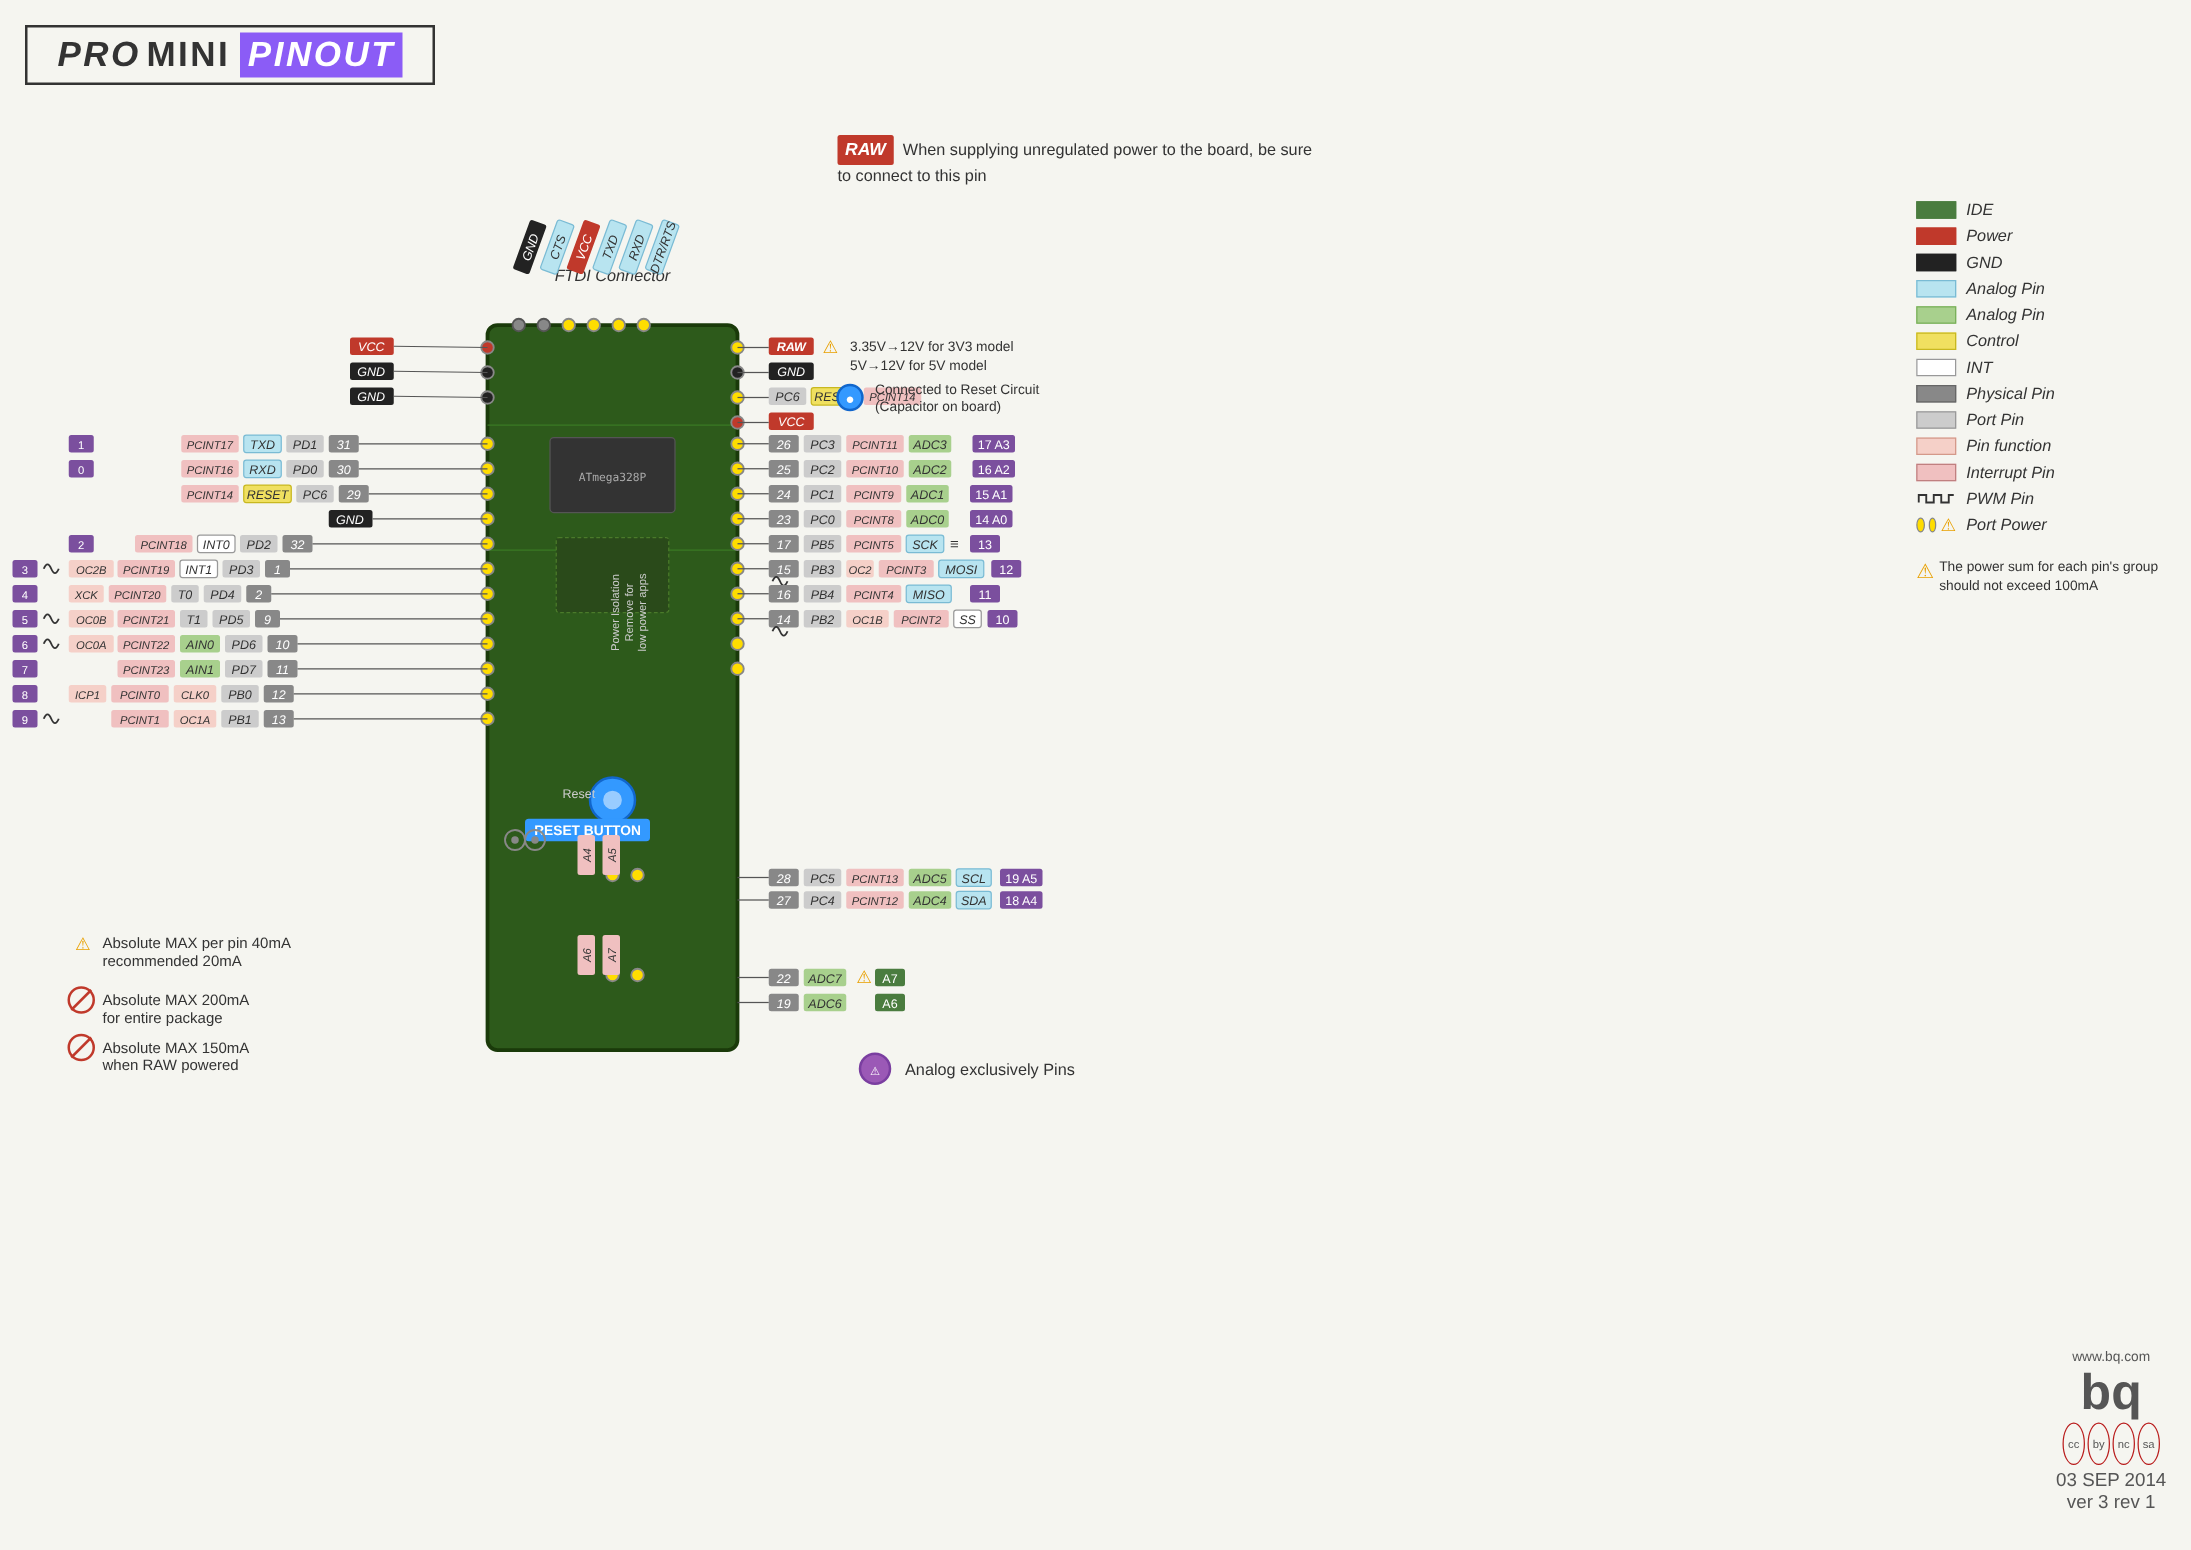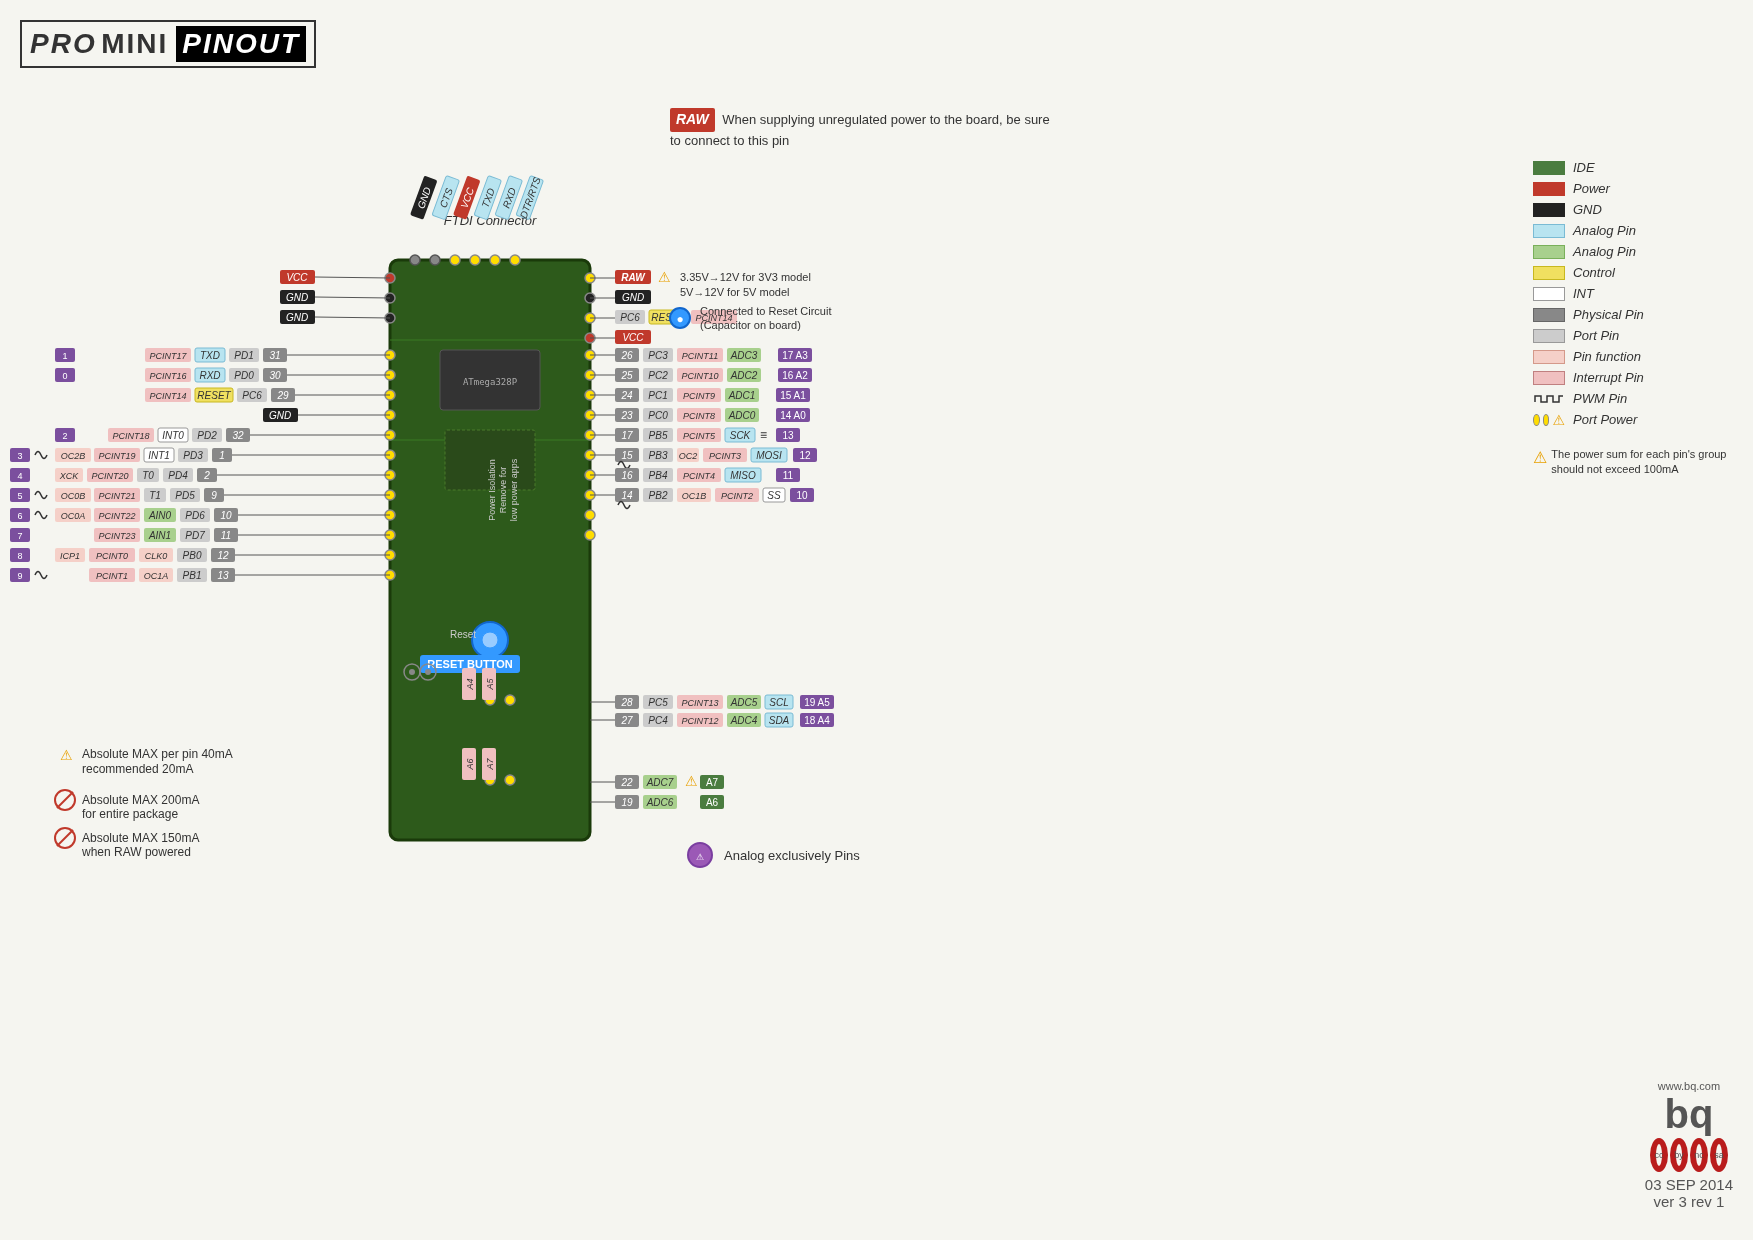--- a/index.html
+++ b/index.html
@@ -13,38 +13,38 @@
     }
 
     
     .title-box {
       position: absolute;
       top: 20px;
       left: 20px;
       display: flex;
       align-items: center;
       border: 2px solid #333;
-      padding: 4px 8px;
+      padding: 4px 24px;
     }
     .title-pro {
       font-size: 28px;
       font-style: italic;
       font-weight: bold;
       color: #333;
       letter-spacing: 2px;
     }
     .title-mini {
       font-size: 28px;
       font-weight: bold;
       color: #333;
       letter-spacing: 2px;
       margin-right: 8px;
     }
     .title-pinout {
-      background: #000000;
+      background: #8b5cf6;
       color: #fff;
       font-size: 28px;
       font-style: italic;
       font-weight: bold;
       padding: 2px 6px;
       letter-spacing: 2px;
     }
 
     
     .legend {
@@ -113,21 +113,21 @@
     }
     .cc-icons {
       display: flex;
       justify-content: center;
       gap: 2px;
       margin: 4px 0;
     }
     .cc-icon {
       width: 18px;
       height: 34px;
-      border: 6px solid #b91c1c;
+      border: 1px solid #b91c1c;
       border-radius: 50%;
       display: flex;
       align-items: center;
       justify-content: center;
       font-size: 9px;
       color: #555;
     }
   </style>
 </head>
 <body>

